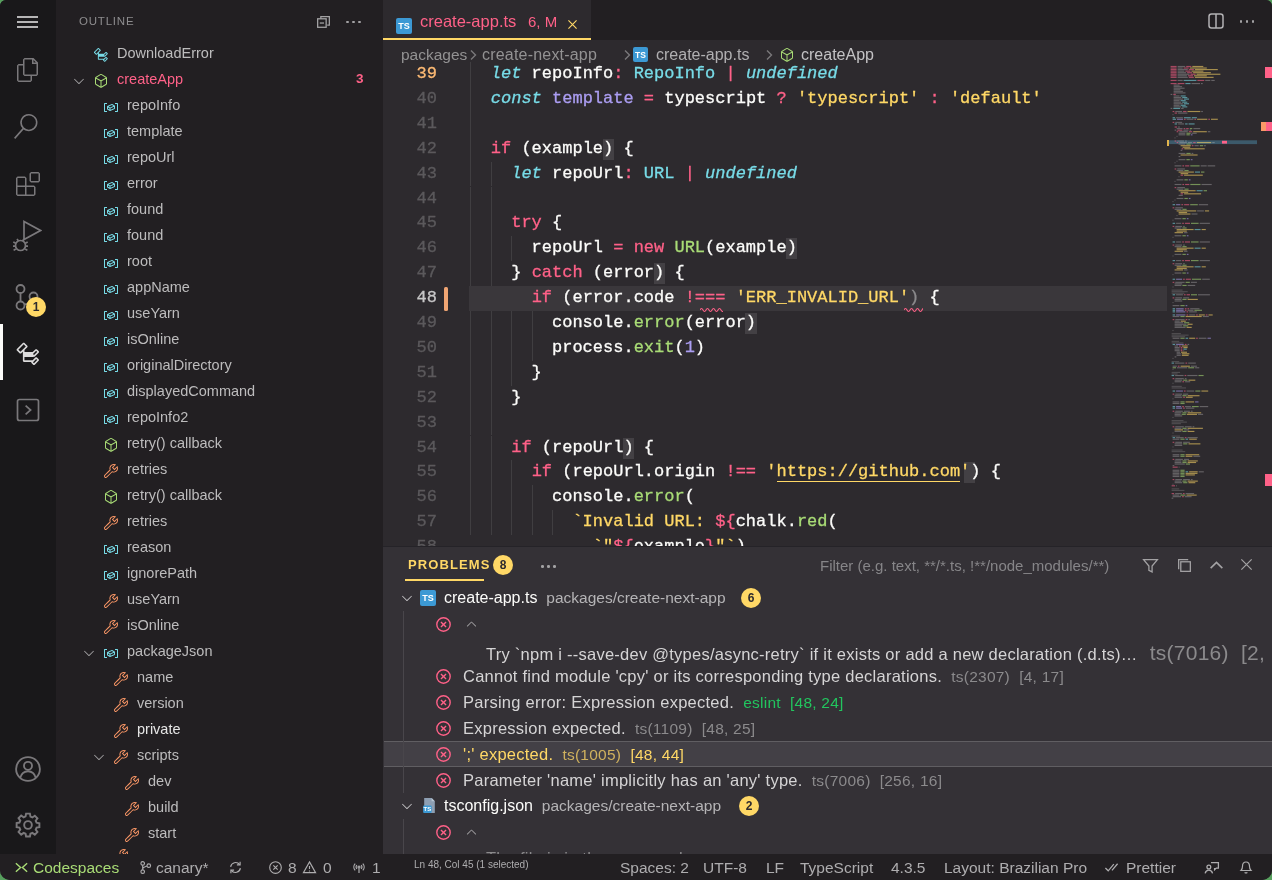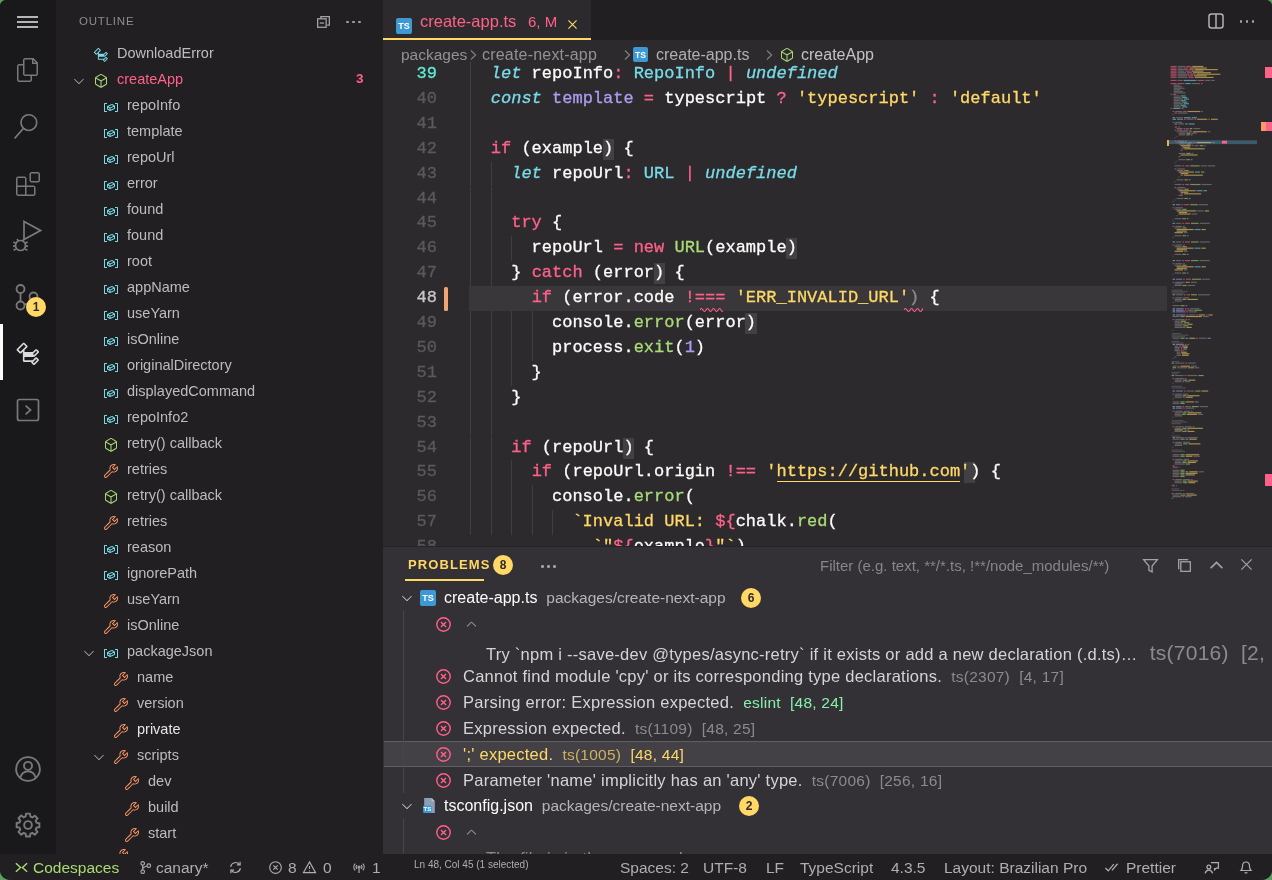--- a/index.html
+++ b/index.html
@@ -298,21 +298,21 @@
 <div class="abs" style="left:490.8px;top:510.2px;width:1px;height:24.9px;background:#403e41"></div>
 <div class="abs" style="left:511.2px;top:510.2px;width:1px;height:24.9px;background:#403e41"></div>
 <div class="abs" style="left:531.6px;top:510.2px;width:1px;height:24.9px;background:#403e41"></div>
 <div class="abs" style="left:552.0px;top:510.2px;width:1px;height:24.9px;background:#403e41"></div>
 <div class="abs" style="left:602.5px;top:138.7px;width:11.2px;height:21px;background:#434044"></div>
 <div class="abs" style="left:786.2px;top:238.3px;width:11.2px;height:21px;background:#434044"></div>
 <div class="abs" style="left:653.5px;top:263.2px;width:11.2px;height:21px;background:#434044"></div>
 <div class="abs" style="left:745.4px;top:313.0px;width:11.2px;height:21px;background:#434044"></div>
 <div class="abs" style="left:622.9px;top:437.5px;width:11.2px;height:21px;background:#434044"></div>
 <div class="abs" style="left:963.7px;top:462.4px;width:11.2px;height:21px;background:#434044"></div>
-<div class="abs mono" style="left:383px;top:62.0px;width:54px;text-align:right;color:#5eead4">39</div>
+<div class="abs mono" style="left:383px;top:62.0px;width:54px;text-align:right;color:#fdba74">39</div>
 <div class="abs mono" style="left:383px;top:86.9px;width:54px;text-align:right;color:#5b595c">40</div>
 <div class="abs mono" style="left:383px;top:111.8px;width:54px;text-align:right;color:#5b595c">41</div>
 <div class="abs mono" style="left:383px;top:136.7px;width:54px;text-align:right;color:#5b595c">42</div>
 <div class="abs mono" style="left:383px;top:161.6px;width:54px;text-align:right;color:#5b595c">43</div>
 <div class="abs mono" style="left:383px;top:186.5px;width:54px;text-align:right;color:#5b595c">44</div>
 <div class="abs mono" style="left:383px;top:211.4px;width:54px;text-align:right;color:#5b595c">45</div>
 <div class="abs mono" style="left:383px;top:236.3px;width:54px;text-align:right;color:#5b595c">46</div>
 <div class="abs mono" style="left:383px;top:261.2px;width:54px;text-align:right;color:#5b595c">47</div>
 <div class="abs mono" style="left:383px;top:286.1px;width:54px;text-align:right;color:#c8c7c8">48</div>
 <div class="abs mono" style="left:383px;top:311.0px;width:54px;text-align:right;color:#5b595c">49</div>
@@ -970,21 +970,21 @@
         <path d="M5.6 5.6l4.8 4.8M10.4 5.6l-4.8 4.8"></path>
       </g>
     </svg>
 <div class="abs" style="left:463px;top:667px;font-size:16.5px;letter-spacing:0.25px;color:#d5d4d5;white-space:pre">Cannot find module 'cpy' or its corresponding type declarations.<span style="color:#8b8a8c;font-size:15.5px">&nbsp; ts(2307) &nbsp;[4, 17]</span></div>
 <svg class="abs" style="left:435px;top:693.5px" width="17" height="17" viewBox="0 0 16 16">
       <g fill="none" stroke="#ff6188" stroke-width="1.3">
         <circle cx="8" cy="8" r="6.3"></circle>
         <path d="M5.6 5.6l4.8 4.8M10.4 5.6l-4.8 4.8"></path>
       </g>
     </svg>
-<div class="abs" style="left:463px;top:693px;font-size:16.5px;letter-spacing:0.25px;color:#d5d4d5;white-space:pre">Parsing error: Expression expected.<span style="color:#86efac;font-size:15.5px">&nbsp; eslint &nbsp;[48, 24]</span></div>
+<div class="abs" style="left:463px;top:693px;font-size:16.5px;letter-spacing:0.25px;color:#d5d4d5;white-space:pre">Parsing error: Expression expected.<span style="color:#22c55e;font-size:15.5px">&nbsp; eslint &nbsp;[48, 24]</span></div>
 <svg class="abs" style="left:435px;top:719.5px" width="17" height="17" viewBox="0 0 16 16">
       <g fill="none" stroke="#ff6188" stroke-width="1.3">
         <circle cx="8" cy="8" r="6.3"></circle>
         <path d="M5.6 5.6l4.8 4.8M10.4 5.6l-4.8 4.8"></path>
       </g>
     </svg>
 <div class="abs" style="left:463px;top:719px;font-size:16.5px;letter-spacing:0.25px;color:#d5d4d5;white-space:pre">Expression expected.<span style="color:#8b8a8c;font-size:15.5px">&nbsp; ts(1109) &nbsp;[48, 25]</span></div>
 <svg class="abs" style="left:435px;top:745.5px" width="17" height="17" viewBox="0 0 16 16">
       <g fill="none" stroke="#ff6188" stroke-width="1.3">
         <circle cx="8" cy="8" r="6.3"></circle>

